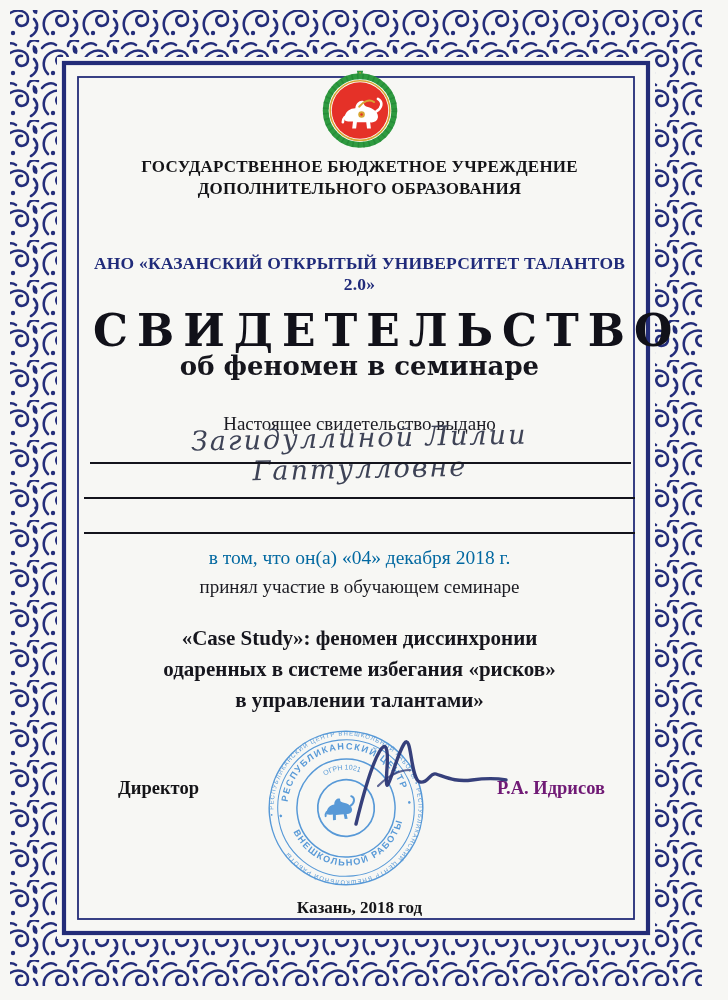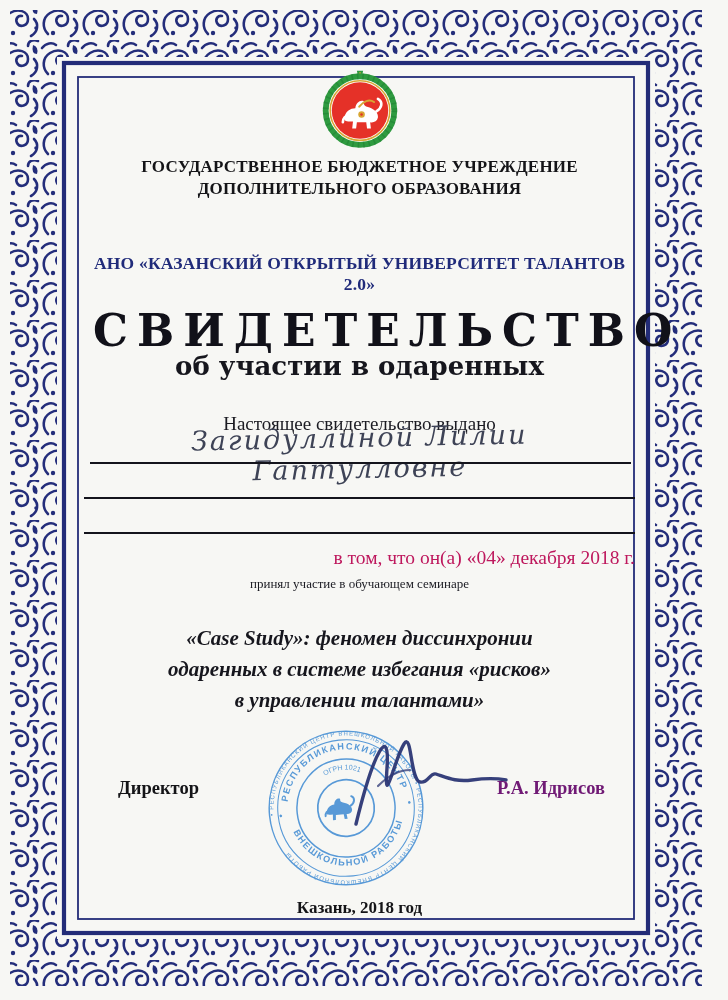--- a/index.html
+++ b/index.html
@@ -25,23 +25,23 @@
   .issued-label{top:345px;font-size:19px;color:#1b1b22;}
   .recipient{
     top:354px;font-family:"DejaVu Serif", serif;font-style:italic;
     font-size:27px;letter-spacing:2px;color:#3e4356;
     transform:rotate(-1.2deg);
   }
   .rule{position:absolute;height:0;border-top:2px solid #14141c;}
   .rule1{top:394px;left:6px;right:4px;}
   .rule2{top:429px;left:0;right:0;}
   .rule3{top:464px;left:0;right:0;}
-  .date-line{top:479px;font-size:19.5px;color:#be185d;text-align:right;}
-  .part-line{top:508px;font-size:13px;color:#1b1b22;text-align:center;}
-  .seminar-block{top:555px;font-weight:bold;font-style:italic;font-size:21px;line-height:31px;color:#16161d;}
+  .date-line{top:479px;font-size:19.5px;color:#0369a1;}
+  .part-line{top:508px;font-size:19px;color:#1b1b22;text-align:center;}
+  .seminar-block{top:555px;font-weight:bold;font-size:21px;line-height:31px;color:#16161d;}
   .stamp-svg{position:absolute;left:182px;top:660px;width:160px;height:160px;transform:rotate(-6deg);opacity:.92;}
   .sig-svg{position:absolute;left:246px;top:648px;width:212px;height:130px;}
   .director-label{position:absolute;left:34px;top:710px;font-weight:bold;font-size:18.5px;color:#141417;}
   .director-name{position:absolute;right:30px;top:710px;font-weight:bold;font-size:18.5px;color:#701a75;}
   .footer-line{top:830px;font-weight:bold;font-size:17px;color:#141417;}
 </style>
 </head>
 <body>
 
 <svg class="frame-svg" viewBox="0 0 728 1000" xmlns="http://www.w3.org/2000/svg">
@@ -86,21 +86,21 @@
     </g>
   </svg>
 
   <div class="abs org-block">
     <div>ГОСУДАРСТВЕННОЕ БЮДЖЕТНОЕ УЧРЕЖДЕНИЕ</div>
     <div>ДОПОЛНИТЕЛЬНОГО ОБРАЗОВАНИЯ</div>
   </div>
   <div class="abs ano-line">АНО «КАЗАНСКИЙ ОТКРЫТЫЙ УНИВЕРСИТЕТ ТАЛАНТОВ 2.0»</div>
 
   <div class="abs cert-title">СВИДЕТЕЛЬСТВО</div>
-  <div class="abs cert-subtitle">об участии в одаренных</div>
+  <div class="abs cert-subtitle">об феномен в семинаре</div>
 
   <div class="abs issued-label">Настоящее свидетельство выдано</div>
   <div class="abs recipient">Загидуллиной Лилии Гаптулловне</div>
   <div class="rule rule1"></div>
   <div class="rule rule2"></div>
   <div class="rule rule3"></div>
 
   <div class="abs date-line">в том, что он(а) «04» декабря 2018 г.</div>
   <div class="abs part-line">принял участие в обучающем семинаре</div>
 

